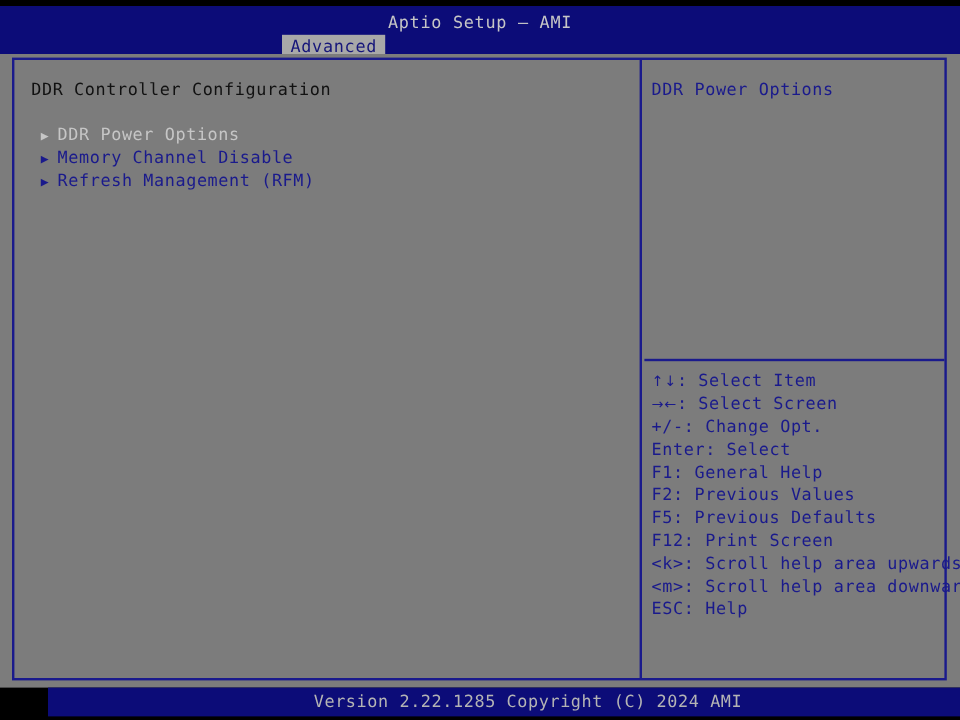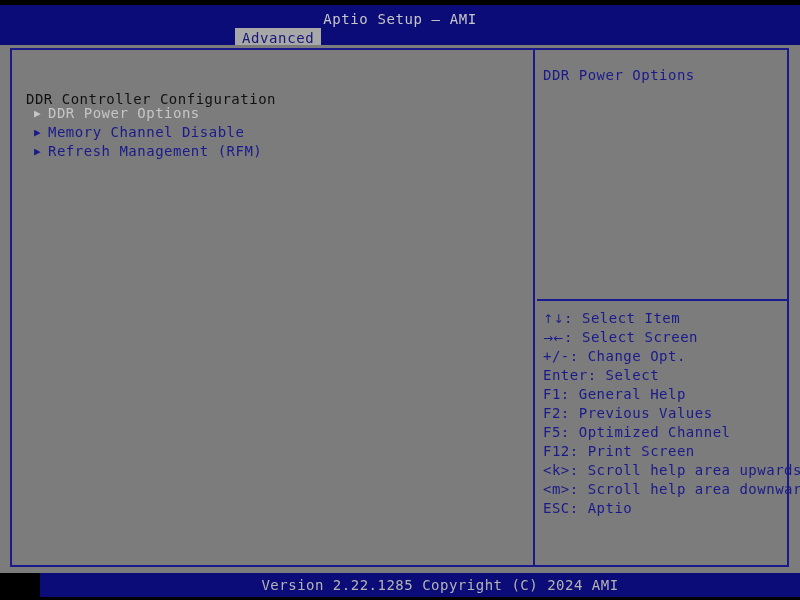--- a/index.html
+++ b/index.html
@@ -93,21 +93,20 @@
     height: 100%;
   }
   .pane-title {
     position: absolute;
     left: 14px;
     top: 17px;
     font-size: 14px;
     letter-spacing: 0.5px;
     color: #111111;
     white-space: pre;
-    margin-top: 24px;
   }
   .menu-list {
     position: absolute;
     left: 0;
     top: 54px;
     width: 100%;
   }
   .menu-item {
     position: relative;
     height: 19px;
@@ -228,25 +227,25 @@
       <div class="right-pane">
         <div class="help-text">DDR Power Options</div>
         <div class="help-sep"></div>
         <div class="key-legend" id="key-legend">
             <div class="key-row"><span class="key-glyph">↑↓</span><span>: Select Item</span></div>
             <div class="key-row"><span class="key-glyph">→←</span><span>: Select Screen</span></div>
             <div class="key-row"><span>+/-: Change Opt.</span></div>
             <div class="key-row"><span>Enter: Select</span></div>
             <div class="key-row"><span>F1: General Help</span></div>
             <div class="key-row"><span>F2: Previous Values</span></div>
-            <div class="key-row"><span>F5: Optimized Channel</span></div>
+            <div class="key-row"><span>F5: Previous Defaults</span></div>
             <div class="key-row"><span>F12: Print Screen</span></div>
             <div class="key-row"><span>&lt;k&gt;: Scroll help area upwards</span></div>
             <div class="key-row"><span>&lt;m&gt;: Scroll help area downwards</span></div>
-            <div class="key-row"><span>ESC: Aptio</span></div>
+            <div class="key-row"><span>ESC: Help</span></div>
           </div>
       </div>
 
     </div>
   </div>
 
   <div class="footer-bar">
     <div class="footer-text">Version 2.22.1285 Copyright (C) 2024 AMI</div>
   </div>
 

